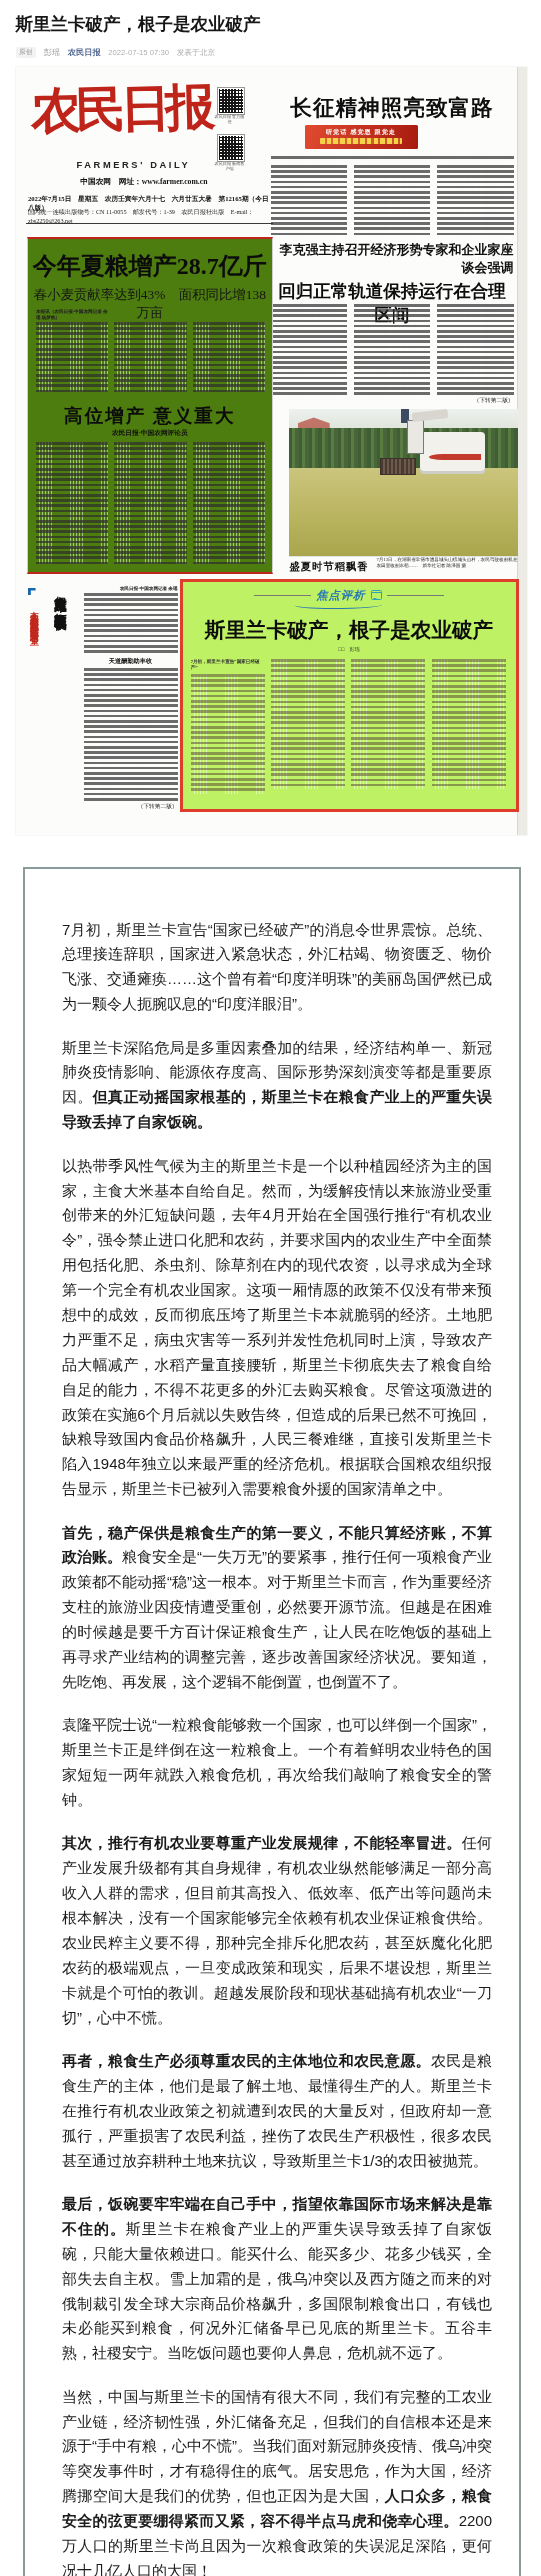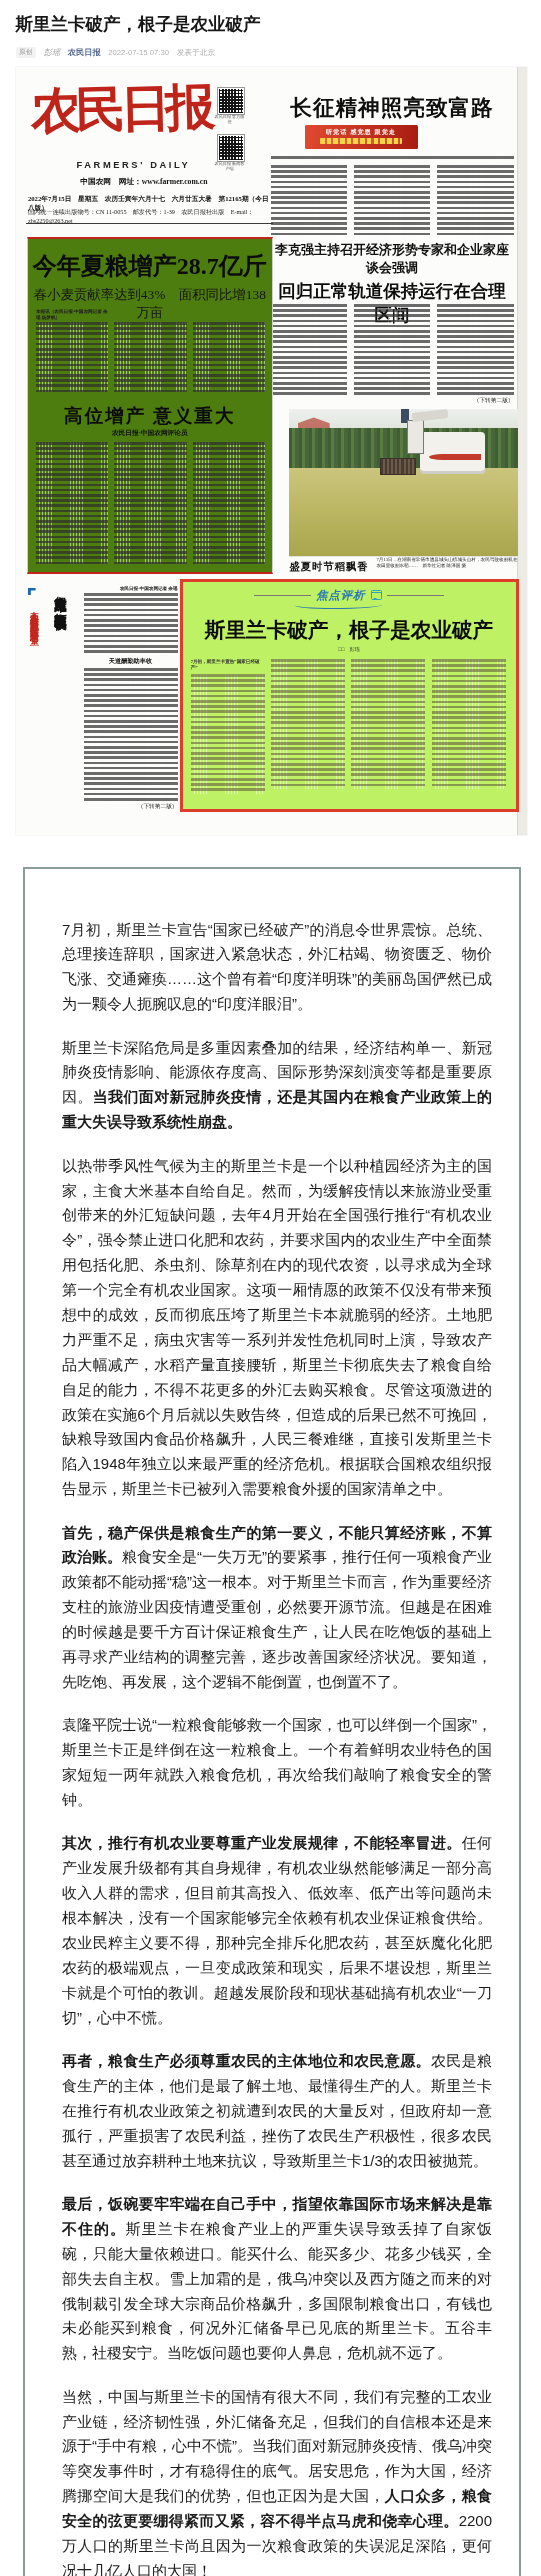--- a/index.html
+++ b/index.html
@@ -2,21 +2,21 @@
 <html style="font-size:8.2px"><head>
 <meta charset="utf-8">
 <style>
   html,body{margin:0;padding:0;background:#fff;}
   body{width:542px;font-family:"Liberation Sans",sans-serif;}
   
   .hd{padding:13.4px 15.5px 0 15.5px;}
   .title{margin:0;font:bold 17.5px/1.35 "Liberation Sans",sans-serif;color:#171717;}
   .byline{margin-top:10.3px;display:flex;align-items:center;gap:7.7px;font-size:7.7px;color:#9b9b9b;}
   .badge{background:#f2f2f2;color:#9a9a9a;padding:1px 3.6px;border-radius:2.1px;font-size:6.7px;}
-  .author-name{color:#9b9b9b;font-size:8.2px;font-style:italic;}
+  .author-name{color:#9b9b9b;font-size:8.2px;}
   .account{color:#576b95;font-size:8.2px;font-weight:bold;cursor:pointer;}
   .meta{color:#b0b0b0;}
   
   .paper{position:relative;width:511px;height:768px;margin:8.2px 0 0 15.5px;background:#fcfcfa;
          overflow:hidden;font-family:"Liberation Serif",serif;box-shadow:0 0 0 0.5px #eee;}
   .paper-edge{position:absolute;right:0;top:0;width:8.8px;height:100%;background:#ecebe6;border-left:0.5px solid #d9d6cf;}
   .cal{position:absolute;left:15.5px;top:8.2px;font:bold 50px/1.35 "DejaVu Serif",serif;color:#bf241a;
        letter-spacing:-5.2px;transform:rotate(-1.5deg);}
   .qr{position:absolute;width:24px;height:24px;border:1px solid #fff;outline:0.5px solid #999;
       background:repeating-linear-gradient(0deg,#151515 0 1.5px,transparent 1.5px 3.1px),
@@ -40,21 +40,21 @@
   .col{flex:1;}
   
   .lead-hl{position:absolute;left:255px;top:26px;width:243px;text-align:center;
            font:bold 21.6px "Liberation Serif",serif;color:#0f0f0f;letter-spacing:1px;}
   .banner{position:absolute;left:289px;top:58px;width:113px;height:24px;border-radius:1.5px;
           background:linear-gradient(100deg,#e14a30,#a81b10);}
   .banner-t{color:#fff;font:bold 6.2px/1 "Liberation Sans",sans-serif;text-align:center;margin-top:4.1px;letter-spacing:1px;}
   .banner-y{width:72%;height:5.7px;margin:3.1px auto 0;border-radius:1px;filter:blur(0.2px);
             background:repeating-linear-gradient(90deg,#f6d24a 0 4.6px,rgba(246,210,74,.3) 4.6px 6.7px);}
   .tr-byline{position:absolute;left:255px;top:89px;width:243px;height:4.6px;}
-  .k1{position:absolute;left:255px;top:174px;width:243px;text-align:center;font:bold 13px "Liberation Serif",serif;color:#111;}
+  .k1{position:absolute;left:255px;top:174px;width:243px;text-align:right;font:bold 13px "Liberation Serif",serif;color:#111;}
   .k2a{position:absolute;left:255px;top:192px;width:243px;text-align:center;font:bold 17.5px "Liberation Serif",serif;color:#0d0d0d;}
   .k2b{position:absolute;left:255px;top:212px;width:243px;text-align:center;font:bold 17.5px "Liberation Serif",serif;color:#0d0d0d;}
   .jump{font:5.7px "Liberation Serif",serif;color:#222;text-align:right;}
   
   .lbox{position:absolute;left:11.3px;top:170px;width:246px;height:337px;box-sizing:border-box;
         border-top:2.6px solid #bf251b;border-bottom:2.6px solid #bf251b;
         border-left:0.5px solid #cfcfcf;border-right:0.5px solid #cfcfcf;background:#4d7c0f;}
   .s1-hl{position:absolute;left:0;top:11.3px;width:100%;text-align:center;
          font:bold 24px "Liberation Serif",serif;color:#0c0c0c;}
   .s1-sub{position:absolute;left:0;top:47px;width:100%;text-align:center;
@@ -227,21 +227,21 @@
       <div class="col fz-soft"></div>
       <div class="col fz-soft"></div>
       <div class="col fz-soft"></div>
     </div>
   </div>
 </div>
 
 <div class="artwrap">
   <div class="artbox art">
     <p><span>7月初，斯里兰卡宣告“国家已经破产”的消息令世界震惊。总统、总理接连辞职，国家进入紧急状态，外汇枯竭、物资匮乏、物价飞涨、交通瘫痪……这个曾有着“印度洋明珠”的美丽岛国俨然已成为一颗令人扼腕叹息的“印度洋眼泪”。</span></p>
-    <p><span>斯里兰卡深陷危局是多重因素叠加的结果，经济结构单一、新冠肺炎疫情影响、能源依存度高、国际形势深刻演变等都是重要原因。</span><b>当我们面对新冠肺炎疫情，还是其国内在粮食产业政策上的重大失误导致系统性崩盘。</b></p>
+    <p><span>斯里兰卡深陷危局是多重因素叠加的结果，经济结构单一、新冠肺炎疫情影响、能源依存度高、国际形势深刻演变等都是重要原因。</span><b>但真正动摇国家根基的，斯里兰卡在粮食产业上的严重失误导致丢掉了自家饭碗。</b></p>
     <p><span>以热带季风性气候为主的斯里兰卡是一个以种植园经济为主的国家，主食大米基本自给自足。然而，为缓解疫情以来旅游业受重创带来的外汇短缺问题，去年4月开始在全国强行推行“有机农业令”，强令禁止进口化肥和农药，并要求国内的农业生产中全面禁用包括化肥、杀虫剂、除草剂在内的现代农资，以寻求成为全球第一个完全有机农业国家。这项一厢情愿的政策不仅没有带来预想中的成效，反而彻底压垮了斯里兰卡本就脆弱的经济。土地肥力严重不足，病虫灾害等一系列并发性危机同时上演，导致农产品大幅减产，水稻产量直接腰斩，斯里兰卡彻底失去了粮食自给自足的能力，不得不花更多的外汇去购买粮食。尽管这项激进的政策在实施6个月后就以失败告终，但造成的后果已然不可挽回，缺粮导致国内食品价格飙升，人民三餐难继，直接引发斯里兰卡陷入1948年独立以来最严重的经济危机。根据联合国粮农组织报告显示，斯里兰卡已被列入需要粮食外援的国家清单之中。</span></p>
     <p><b>首先，稳产保供是粮食生产的第一要义，不能只算经济账，不算政治账。</b><span>粮食安全是“一失万无”的要紧事，推行任何一项粮食产业政策都不能动摇“稳”这一根本。对于斯里兰卡而言，作为重要经济支柱的旅游业因疫情遭受重创，必然要开源节流。但越是在困难的时候越是要千方百计保证粮食生产，让人民在吃饱饭的基础上再寻求产业结构的调整完善，逐步改善国家经济状况。要知道，先吃饱、再发展，这个逻辑不能倒置，也倒置不了。</span></p>
     <p><span>袁隆平院士说“一粒粮食能够救一个国家，也可以绊倒一个国家”，斯里兰卡正是绊倒在这一粒粮食上。一个有着鲜明农业特色的国家短短一两年就跌入粮食危机，再次给我们敲响了粮食安全的警钟。</span></p>
     <p><b>其次，推行有机农业要尊重产业发展规律，不能轻率冒进。</b><span>任何产业发展升级都有其自身规律，有机农业纵然能够满足一部分高收入人群的需求，但目前其高投入、低效率、低产出等问题尚未根本解决，没有一个国家能够完全依赖有机农业保证粮食供给。农业民粹主义要不得，那种完全排斥化肥农药，甚至妖魔化化肥农药的极端观点，一旦变成政策和现实，后果不堪设想，斯里兰卡就是个可怕的教训。超越发展阶段和现状基础搞有机农业“一刀切”，心中不慌。</span></p>
     <p><b>再者，粮食生产必须尊重农民的主体地位和农民意愿。</b><span>农民是粮食生产的主体，他们是最了解土地、最懂得生产的人。斯里兰卡在推行有机农业政策之初就遭到农民的大量反对，但政府却一意孤行，严重损害了农民利益，挫伤了农民生产积极性，很多农民甚至通过放弃耕种土地来抗议，导致斯里兰卡1/3的农田被抛荒。</span></p>
     <p><b>最后，饭碗要牢牢端在自己手中，指望依靠国际市场来解决是靠不住的。</b><span>斯里兰卡在粮食产业上的严重失误导致丢掉了自家饭碗，只能大量依赖进口。能买什么、能买多少、花多少钱买，全部失去自主权。雪上加霜的是，俄乌冲突以及西方随之而来的对俄制裁引发全球大宗商品价格飙升，多国限制粮食出口，有钱也未必能买到粮食，何况外汇储备早已见底的斯里兰卡。五谷丰熟，社稷安宁。当吃饭问题也要仰人鼻息，危机就不远了。</span></p>
     <p><span>当然，中国与斯里兰卡的国情有很大不同，我们有完整的工农业产业链，经济韧性强，外汇储备充足，但我们的自信根本还是来源于“手中有粮，心中不慌”。当我们面对新冠肺炎疫情、俄乌冲突等突发事件时，才有稳得住的底气。居安思危，作为大国，经济腾挪空间大是我们的优势，但也正因为是大国，</span><b>人口众多，粮食安全的弦更要绷得紧而又紧，容不得半点马虎和侥幸心理。</b><span>2200万人口的斯里兰卡尚且因为一次粮食政策的失误泥足深陷，更何况十几亿人口的大国！</span></p>
 
   </div>
 

